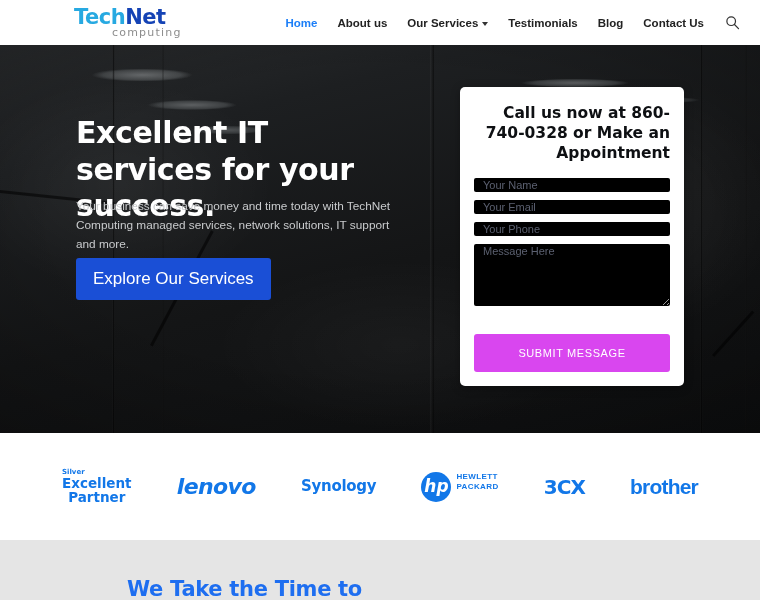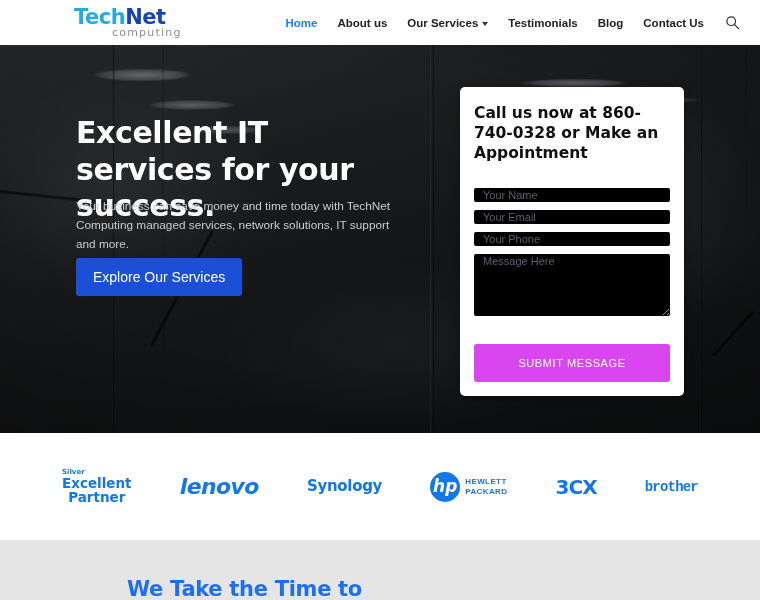--- a/index.html
+++ b/index.html
@@ -154,44 +154,44 @@
   }
   .hero-cta {
     position: absolute;
     left: 76px;
     top: 213px;
     background: #1a4fd6;
     color: #ffffff;
     border: none;
     border-radius: 3px;
     padding: 11px 17px;
-    font-size: 14px;
+    font-size: 17px;
     font-family: "Liberation Sans", sans-serif;
     cursor: pointer;
   }
 
   
   .form-card {
     position: absolute;
     right: 76px;
     top: 42px;
     width: 224px;
     background: #ffffff;
     border-radius: 5px;
     padding: 16px 14px 14px;
     box-shadow: 0 2px 10px rgba(0,0,0,0.3);
     z-index: 8;
   }
   .form-title {
-    text-align: left;
+    text-align: right;
     font-size: 15.5px;
     font-weight: bold;
     line-height: 1.3;
     color: #0e1013;
-    margin-bottom: 25px;
+    margin-bottom: 15px;
     font-family: "DejaVu Sans", sans-serif;
   }
   .field {
     width: 100%;
     background: #000000;
     border: none;
     border-radius: 2px;
     padding: 1px 9px;
     font-size: 11px;
     color: #555b66;
@@ -225,31 +225,31 @@
     display: flex;
     align-items: center;
     justify-content: space-between;
     padding: 0 62px;
   }
   .brand { color: #1277e8; text-align: center; line-height: 1; }
   .brand-ms { font-size: 13.5px; font-weight: bold; font-family: "DejaVu Sans", sans-serif; }
   .brand-ms .silver { display:block; font-size: 7px; text-align: left; margin-bottom: 1px; }
   .brand-lenovo { font-size: 22px; font-weight: bold; font-style: italic; letter-spacing: -0.6px; font-family: "DejaVu Sans", sans-serif; }
   .brand-syn { font-size: 15px; font-weight: bold; letter-spacing: -0.3px; font-family: "DejaVu Sans", sans-serif; }
-  .brand-hp { display: flex; align-items: center; gap: 5px; }
+  .brand-hp { display: flex; gap: 5px; }
   .hp-circle {
     width: 30px; height: 30px; border-radius: 50%;
     background: #1277e8; color: #fff;
     font-size: 17px; font-weight: bold; font-style: italic;
     display: flex; align-items: center; justify-content: center;
     font-family: "DejaVu Sans", sans-serif;
   }
   .hp-text { font-size: 8px; font-weight: bold; line-height: 1.25; letter-spacing: 0.4px; text-align: left; }
   .brand-3cx { font-size: 20px; font-weight: bold; letter-spacing: -1px; font-family: "DejaVu Sans", sans-serif; }
-  .brand-brother { font-size: 14px; font-weight: bold; letter-spacing: -0.8px; font-family: Liberation Mono, monospace; }
+  .brand-brother { font-size: 21px; font-weight: bold; letter-spacing: -0.8px; font-family: Liberation Sans, sans-serif; }
 
   
   .gray-section {
     background: #e5e5e5;
     height: 60px;
     position: relative;
     padding: 0 76px;
   }
   .gray-heading {
     position: absolute;

